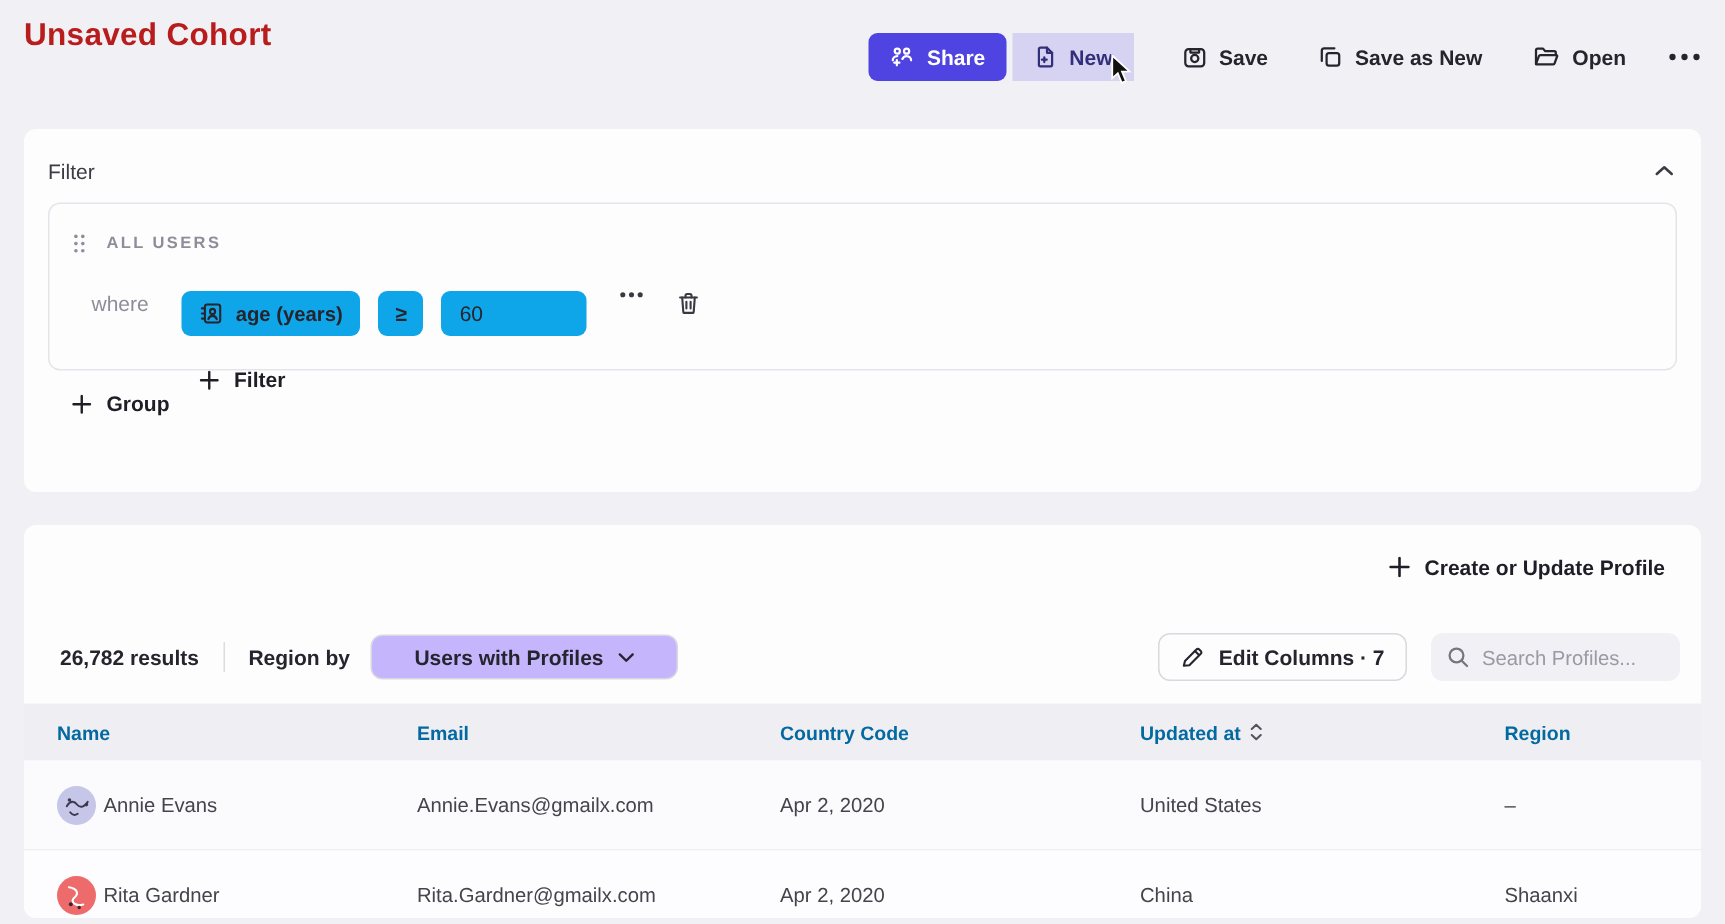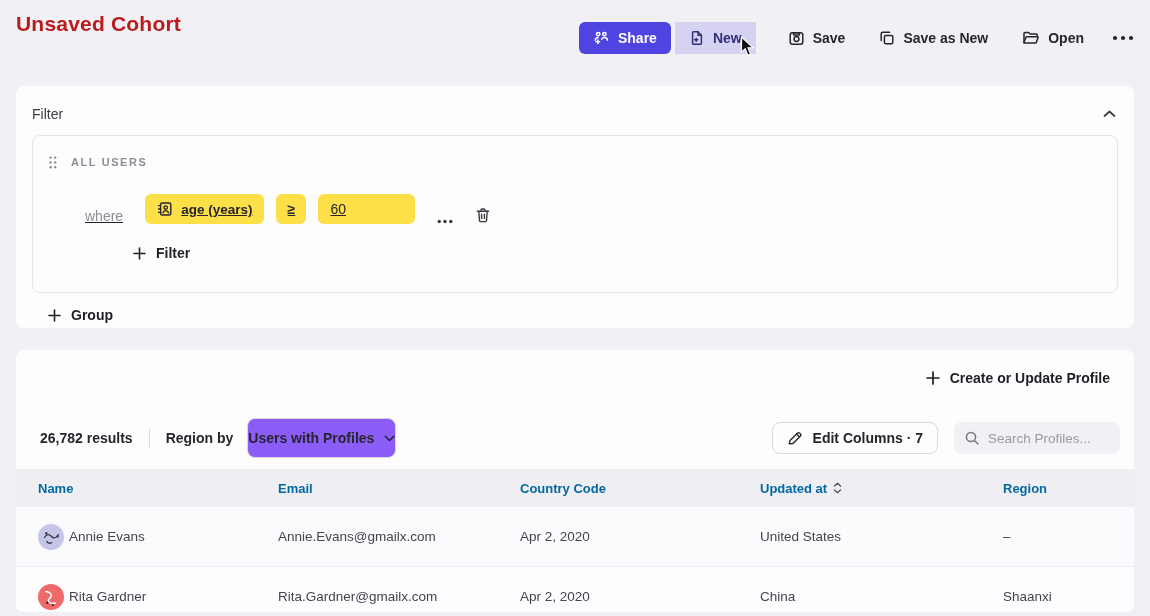--- a/index.html
+++ b/index.html
@@ -42,52 +42,52 @@
   }
   .filter-panel { top:86px; height:242px; padding:16px; }
   .results-panel { top:350px; height:262px; }
 
   
   .filter-head { display:flex; align-items:center; justify-content:space-between; height:24px; }
   .filter-title { font-size:14px; color:#3c3b44; }
   .collapse-btn { color:#3c3b44; cursor:pointer; padding:2px; }
   .filter-card {
     margin-top:9px; border:1px solid #e5e4ea; border-radius:8px;
-    height:158px; padding:16px 16px; background:#fdfdfe;
+    height:112px; padding:16px 16px; background:#fdfdfe;
   }
   .group-head { display:flex; align-items:center; gap:14px; margin-left:0; height:20px; }
   .drag-handle { color:#8f8d9a; cursor:grab; }
   .group-label {
     font-size:11px; font-weight:700; letter-spacing:1.6px; color:#8f8d9a;
   }
-  .where-row { display:flex; align-items:flex-end; margin-top:22px; margin-left:36px; height:30px;text-decoration:underline; }
+  .where-row { display:flex; align-items:flex-start; margin-top:22px; margin-left:12px; height:30px; }
   .where-label { font-size:14px; color:#8f8d9a; margin-right:22px; }
   .chip {
     display:flex; align-items:center; gap:8px; height:30px;
-    background:#fde047; border-radius:6px; padding:0 12px; cursor:pointer;
+    background:#0ea5e9; border-radius:6px; padding:0 12px; cursor:pointer;
   }
   .chip-property { font-size:13.5px; font-weight:700; color:#26252d; }
   .chip-op { width:30px; justify-content:center; padding:0; margin-left:12px;
              font-size:14px; font-weight:700; color:#26252d; }
   .chip-value { width:97px; margin-left:12px; font-size:14px; color:#26252d; }
   .row-icon-btn { margin-left:22px; color:#3a3942; cursor:pointer; background:none; border:none; display:flex; align-items:center; }
   .add-filter-row { margin-top:21px; margin-left:84px; }
   .add-link { display:flex; align-items:center; gap:10px; font-size:14px; font-weight:600;
               color:#1f1e26; cursor:pointer; background:none; border:none; }
   .add-group-row { margin-top:14px; margin-left:16px; }
 
   
   .create-row { height:56px; display:flex; align-items:center; justify-content:flex-end; padding-right:24px; }
   .toolbar { height:32px; margin:16px 16px 0 24px; display:flex; align-items:center; }
   .results-count { font-size:14px; font-weight:700; color:#26252d; }
   .toolbar-divider { width:1px; height:20px; background:#dddce3; margin:0 16px; }
   .filter-by-label { font-size:14px; font-weight:700; color:#26252d; margin-right:14px; }
   .dropdown {
-    display:flex; align-items:center; gap:10px; height:40px; padding:0 0;
-    border:1px solid #d9d8df; border-radius:8px; background:#8b5cf6;
+    display:flex; align-items:center; gap:10px; height:30px; padding:0 28px;
+    border:1px solid #d9d8df; border-radius:8px; background:#c4b5fd;
     font-size:14px; font-weight:600; color:#26252d; cursor:pointer;
   }
   .toolbar-right { margin-left:auto; display:flex; align-items:center; gap:16px; }
   .edit-columns-btn {
     display:flex; align-items:center; gap:10px; height:32px; padding:0 14px;
     border:1px solid #d9d8df; border-radius:8px; background:#fdfdfe;
     font-size:14px; font-weight:700; color:#26252d; cursor:pointer;
   }
   .search-box {
     display:flex; align-items:center; gap:8px; height:32px; width:166px;

